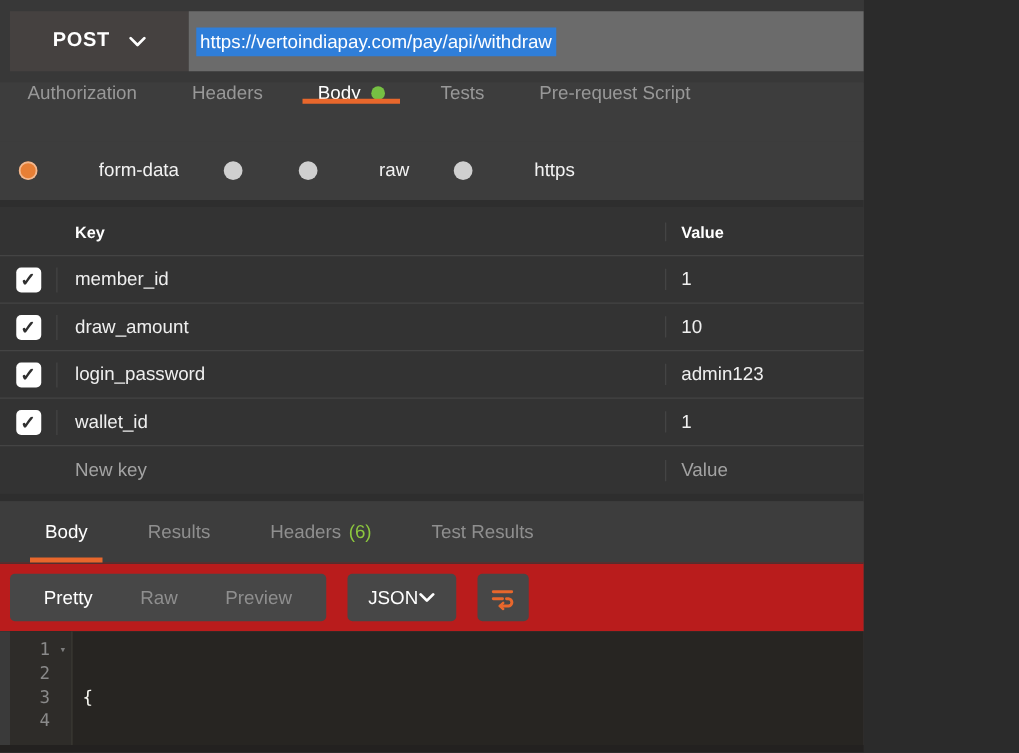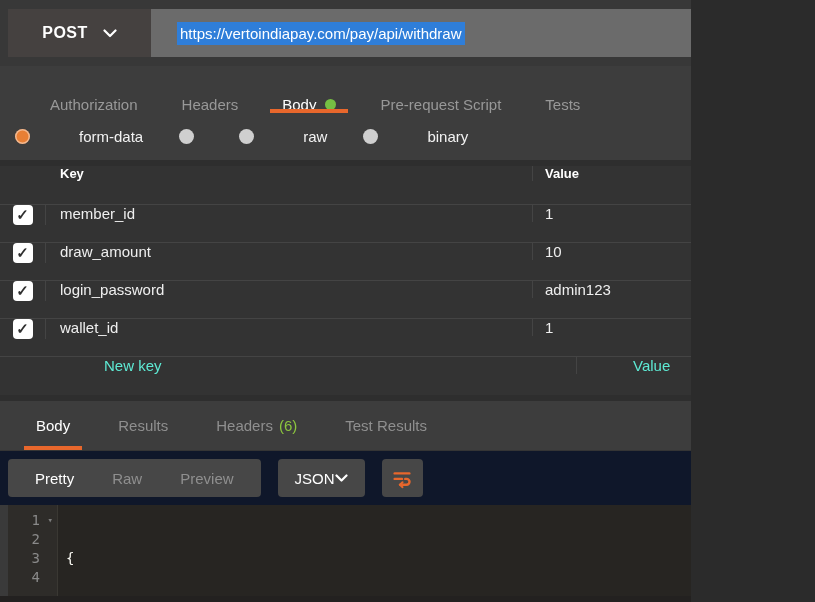--- a/index.html
+++ b/index.html
@@ -12,58 +12,58 @@
     -webkit-font-smoothing:antialiased;
   }
 
   
   .urlbar { height:66px; background:#383838; display:flex; align-items:center; padding:9px 0 9px 8px; }
   .method-select {
     width:143px; height:48px; background:#454140; color:#fff;
     display:flex; align-items:center; justify-content:center; gap:15px;
     font-size:16px; font-weight:bold; letter-spacing:.5px; cursor:pointer;
   }
-  .url-input { flex:1; height:48px; background:#6b6b6b; display:flex; align-items:center; padding-left:26px; overflow:hidden; }
+  .url-input { flex:1; height:48px; background:#6b6b6b; display:flex; align-items:center; padding-left:6px; overflow:hidden; }
   .url-selected { background:var(--selection-blue,#2f7ed9); color:#fff; font-size:15px; padding:3px 3px; white-space:nowrap; }
 
   
-  .req-tabs { height:47px; display:flex; align-items:flex-end; padding-left:28px; background:#3d3d3d; }
+  .req-tabs { height:47px; display:flex; align-items:flex-start; padding-left:0; background:#3d3d3d; }
   .req-tab { position:relative; display:flex; align-items:center; padding:0 22px; color:#989898; font-size:15px; cursor:pointer; }
   .req-tab.active { color:#fff; }
   .req-tab.active::after { content:""; position:absolute; left:10px; right:10px; bottom:0; height:4px; background:var(--accent-orange,#e8672c); }
   .green-dot { width:11px; height:11px; border-radius:50%; background:var(--green-dot,#76c043); margin-left:9px; }
 
   
   .body-types { height:47px; display:flex; align-items:center; padding-left:15px; gap:36px; font-size:15px; color:#f2f2f2; background:#3d3d3d; }
   .bt-item { display:flex; align-items:center; cursor:pointer;gap:40px; }
   .radio { width:15px; height:15px; border-radius:50%; background:#cfcfcf; margin-right:9px; flex:0 0 auto; }
   .radio.selected { background:var(--radio-orange,#e87f35); box-shadow: inset 0 0 0 1.5px rgba(255,255,255,.45); }
 
   .sep { height:6px; background:#2e2e2e; }
 
   
   .kv-table { background:#333; color:#efefef; font-size:15px; }
-  .t-row { display:flex; align-items:flex-start; height:38px; border-bottom:1px solid #444; }
+  .t-row { display:flex; align-items:center; height:38px; border-bottom:1px solid #444; }
   .t-row.header { height:39px; font-size:13px; font-weight:bold; color:#fff; }
   .cell-check { width:46px; display:flex; align-items:center; justify-content:center; border-right:1px solid #444; }
   .cell-key { width:487px; display:flex; align-items:center; padding-left:14px; border-right:1px solid #444; }
   .cell-value { flex:1; display:flex; align-items:center; padding-left:12px; }
   .checkbox { width:20px; height:20px; background:#fff; border-radius:4px; display:flex; align-items:center; justify-content:center;
               color:#2f2f2f; font-size:15px; font-weight:bold; cursor:pointer; }
-  .t-row.placeholder { color:#5eead4; border-bottom:none;gap:44px; }
+  .t-row.placeholder { color:#a3a3a3; border-bottom:none; }
 
   
   .resp-tabs { height:49px; display:flex; align-items:stretch; padding-left:12px; background:#3d3d3d; font-size:15px; color:#8f8f8f; }
   .resp-tab { position:relative; display:flex; align-items:center; padding:0 24px; cursor:pointer; }
   .resp-tab.active { color:#fff; }
   .resp-tab.active::after { content:""; position:absolute; left:12px; right:12px; bottom:0; height:4px; background:var(--accent-orange,#e8672c); }
   .hdr-count { color:var(--headers-count-green,#8cc63e); margin-left:6px; }
 
   
-  .resp-toolbar { height:55px; display:flex; align-items:center; padding-left:8px; gap:17px; background:#0f172a; border-top:1px solid #353535; }
+  .resp-toolbar { height:55px; display:flex; align-items:center; padding-left:8px; gap:17px; background:#b91c1c; border-top:1px solid #353535; }
   .view-group { display:flex; align-items:center; background:#474747; border-radius:4px; height:38px; padding:0 8px; }
   .view-mode { padding:0 19px; color:#8f8f8f; font-size:15px; cursor:pointer; }
   .view-mode.active { color:#fff; }
   .format-select { height:38px; background:#474747; border-radius:4px; display:flex; align-items:center; padding:0 17px; color:#fff; font-size:15px; cursor:pointer; }
   .wrap-btn { width:41px; height:38px; background:#474747; border:none; border-radius:4px; display:flex; align-items:center; justify-content:center; cursor:pointer; }
 
   
   .code-area { height:97px; background:#272522; display:flex; font-family:"DejaVu Sans Mono", monospace; font-size:14px; }
   .code-edge { width:8px; background:#3a3a3a; }
   .gutter { width:50px; background:#2e2c29; color:#8a8a8a; padding-top:6px; line-height:19px; border-right:1px solid #3a3833; }
@@ -96,42 +96,42 @@
         <span>Authorization</span>
       </div>
     <div class="req-tab">
         <span>Headers</span>
       </div>
     <div class="req-tab active">
       <span>Body</span>
       <span class="green-dot"></span>
     </div>
     <div class="req-tab">
+        <span>Tests</span>
+      </div>
+    <div class="req-tab">
         <span>Pre-request Script</span>
-      </div>
-    <div class="req-tab">
-        <span>Tests</span>
       </div>
   </div>
 
   <div class="body-types">
     <div class="bt-item">
       <span class="radio selected"></span>
       <span>form-data</span>
     </div>
     <div class="bt-item">
       <span class="radio"></span>
     </div>
     <div class="bt-item">
       <span class="radio"></span>
       <span>raw</span>
     </div>
     <div class="bt-item">
       <span class="radio"></span>
-      <span>binary</span>
+      <span>https</span>
     </div>
   </div>
 
   <div class="sep"></div>
 
   <div class="kv-table">
     <div class="t-row header">
       <div class="cell-check"></div>
       <div class="cell-key">Key</div>
       <div class="cell-value">Value</div>

